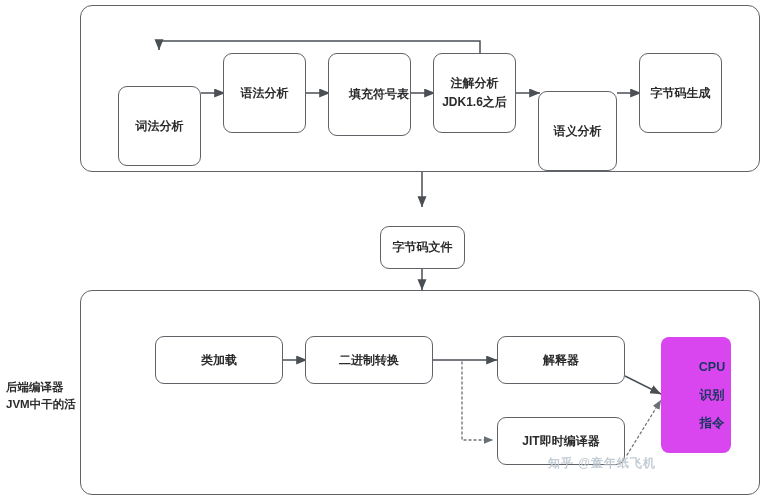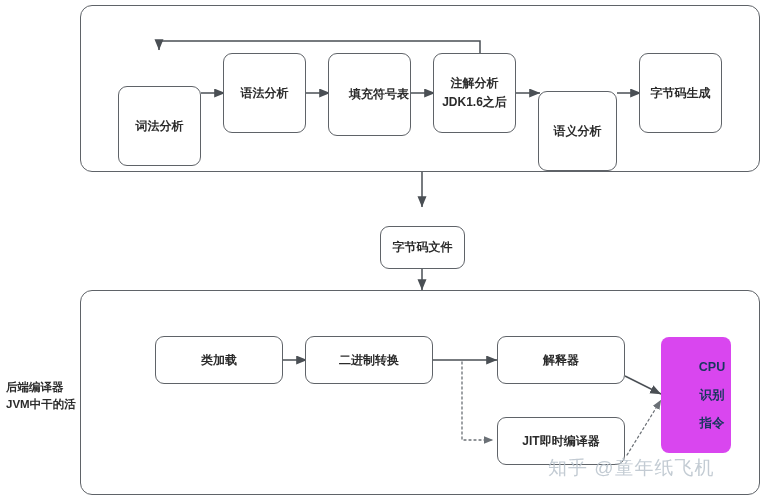--- a/index.html
+++ b/index.html
@@ -52,22 +52,22 @@
   .panel{
     position:absolute;
     box-sizing:border-box;
     border:1.4px solid #5f6368;
     border-radius:12px;
     background:transparent;
   }
   .watermark{
     position:absolute;
     color:#b9c3cc;
-    font-size:19px;
-    font-weight:400;
+    font-size:12px;
+    font-weight:700;
     letter-spacing:1px;
     white-space:nowrap;
     opacity:.85;
   }
 </style>
 </head>
 <body>
 
 <div id="stage">
 

